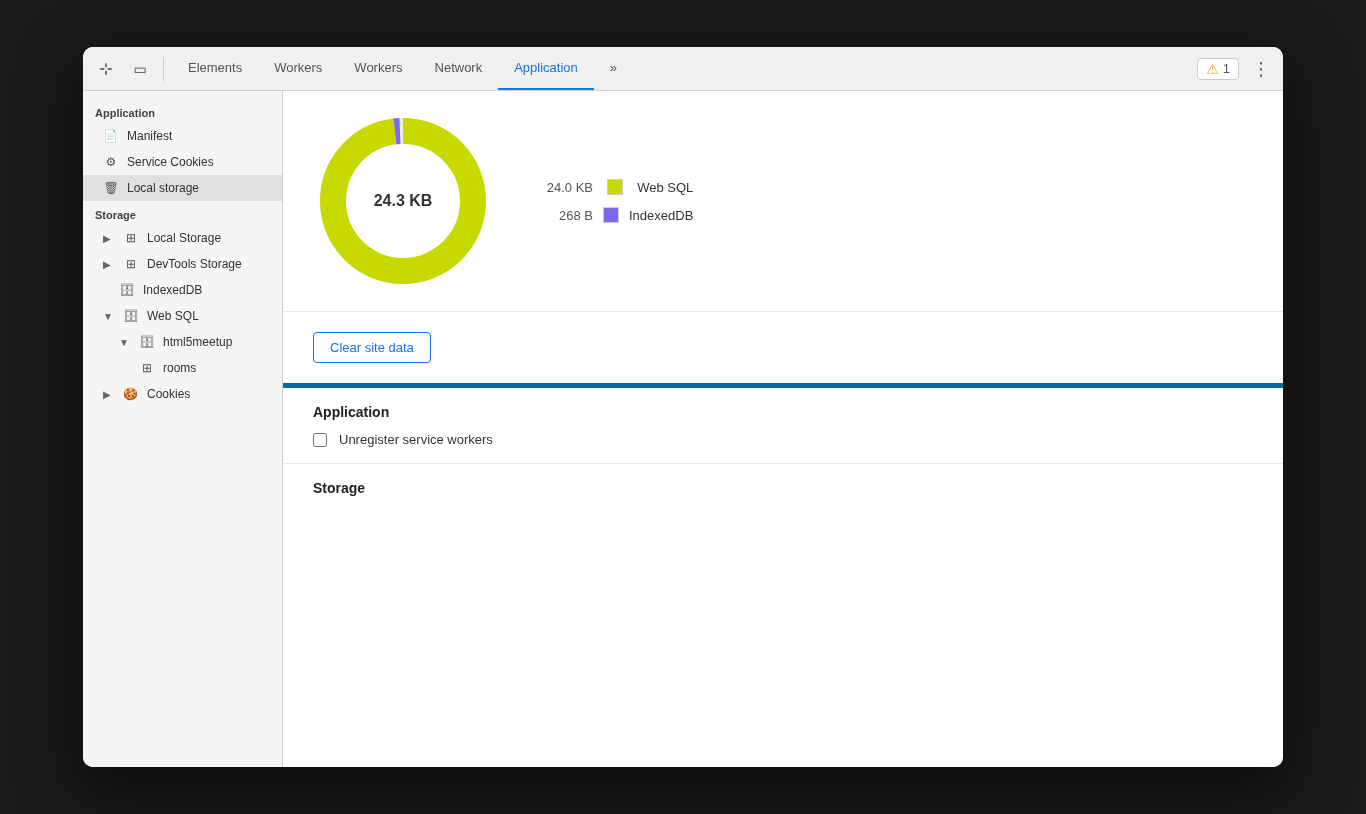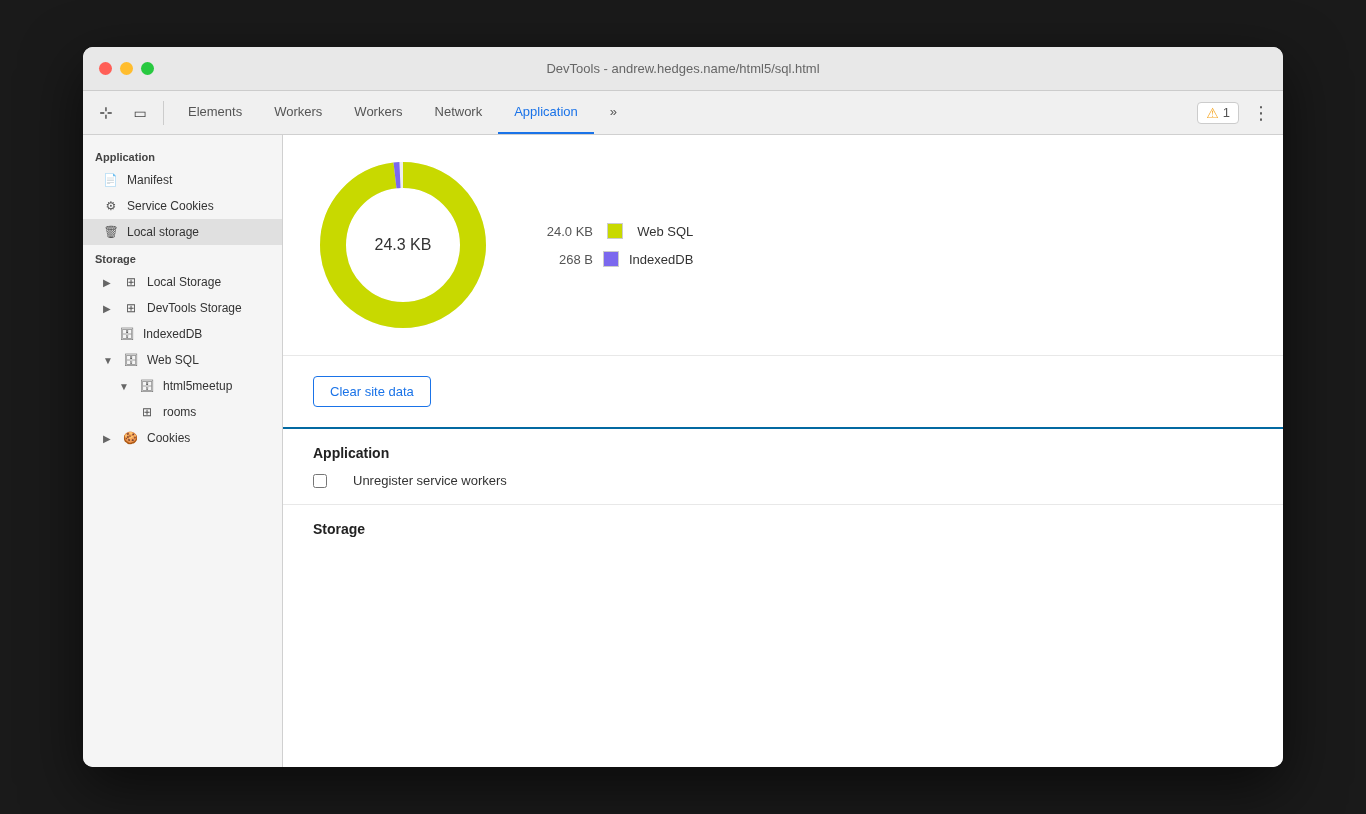--- a/index.html
+++ b/index.html
@@ -212,21 +212,21 @@
     .donut-container svg {
       transform: rotate(-90deg);
     }
     .donut-center-text {
       position: absolute;
       top: 50%;
       left: 50%;
       transform: translate(-50%, -50%);
       font-size: 16px;
       color: #333;
-      font-weight: 400;
+      font-weight: 700;
       text-align: left;
     }
     .legend {
       display: flex;
       flex-direction: column;
       gap: 12px;
     }
     .legend-item {
       display: flex;
       align-items: center;
@@ -241,21 +241,21 @@
       color: #555;
     }
     .legend-swatch {
       width: 16px;
       height: 16px;
       border: 1px solid #ccc;
     }
     
     .clear-section {
       padding: 20px 30px;
-      border-bottom: 2px solid #0369a1;
+      border-bottom: 5px solid #0369a1;
     }
     .clear-site-data-btn {
       background: #fff;
       border: 1px solid #1a73e8;
       color: #1a73e8;
       padding: 7px 16px;
       font-size: 13px;
       border-radius: 4px;
       cursor: pointer;
     }
@@ -266,47 +266,39 @@
     }
     .section-title {
       font-size: 14px;
       font-weight: 600;
       color: #222;
       margin-bottom: 12px;
     }
     .checkbox-row {
       display: flex;
       align-items: center;
-      gap: 26px;
+      gap: 12px;
       font-size: 13px;
       color: #333;
     }
     .checkbox-row input[type="checkbox"] {
       width: 14px;
       height: 14px;
       cursor: pointer;
     }
     
     .storage-section {
       padding: 16px 30px;
     }
   </style>
 </head>
 <body>
 
 <div class="window">
 
-  <div class="titlebar">
-    <div class="titlebar-buttons">
-      <button class="titlebar-btn btn-close"></button>
-      <button class="titlebar-btn btn-min"></button>
-      <button class="titlebar-btn btn-max"></button>
-    </div>
-    <span class="titlebar-title">DevTools - andrew.hedges.name/html5/sql.html</span>
-  </div>
 
   <div class="toolbar">
     <button class="toolbar-icon-btn">
       <span>⊹</span>
     </button>
     <button class="toolbar-icon-btn">
       <span style="font-size:14px;">▭</span>
     </button>
     <div class="toolbar-separator"></div>
     <div class="toolbar-tabs">

